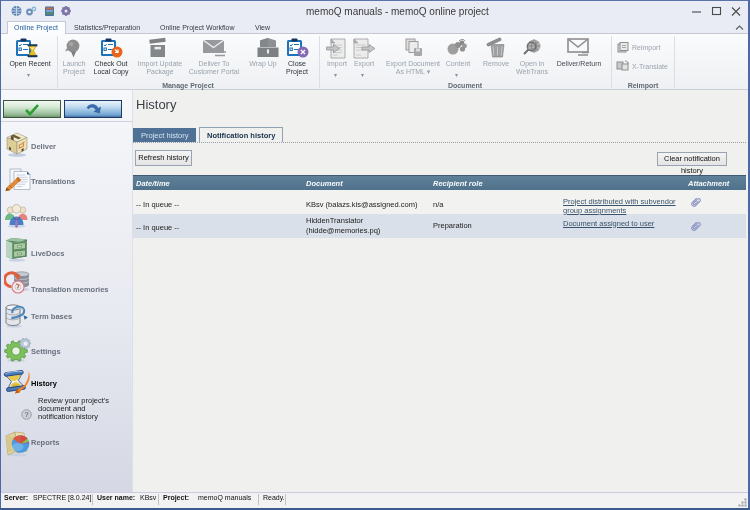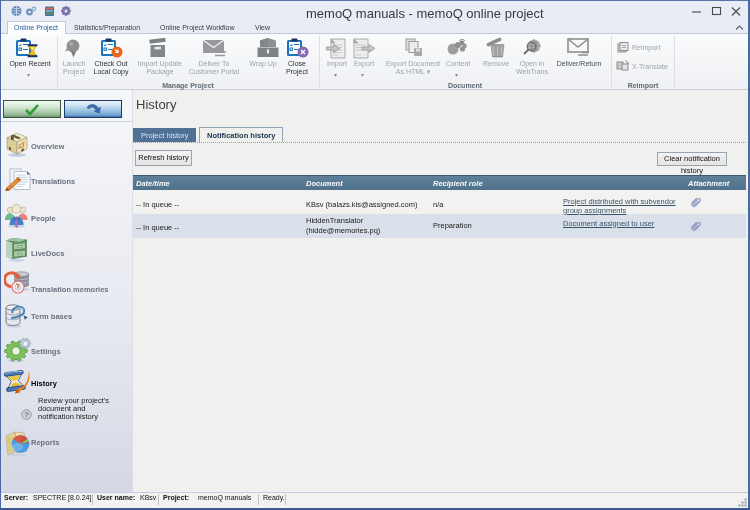--- a/index.html
+++ b/index.html
@@ -12,21 +12,21 @@
 .caret{position:absolute;font-size:6px;color:#8a9098}
 .snav{position:absolute;left:31px;font-size:7.5px;font-weight:bold;color:#68707d;white-space:nowrap}
 .cell{position:absolute;font-size:7.5px;color:#1c1c1c;white-space:nowrap}
 .hcell{position:absolute;font-size:7.5px;font-weight:bold;font-style:italic;color:#f6fafc;white-space:nowrap}
 .lnk{position:absolute;font-size:7.5px;color:#38536b;text-decoration:underline;white-space:nowrap}
 .btn{position:absolute;background:linear-gradient(#f4f4f4,#e4e4e4);border:1px solid #97a5b2;font-size:7.5px;color:#111;text-align:center;box-sizing:border-box}
 </style></head>
 <body>
 
 <div class="abs" style="left:0;top:0;width:750px;height:21px;background:#e9ecf4;border-top:1px solid #5a74a8;box-sizing:border-box"></div>
-<div class="abs" style="left:306px;top:6px;font-size:13px;color:#3a3a3a">memoQ manuals - memoQ online project</div>
+<div class="abs" style="left:306px;top:6px;font-size:10px;color:#3a3a3a">memoQ manuals - memoQ online project</div>
 
 <svg class="abs" style="left:10px;top:5px" width="66" height="12" viewBox="0 0 66 12">
  <circle cx="6.5" cy="6" r="5" fill="#5b82b4"></circle>
     <path d="M1.5 6h10M6.5 1v10M3 3a6.5 6.5 0 0 0 7 0M3 9a6.5 6.5 0 0 1 7 0" stroke="#d8e4f0" stroke-width=".8" fill="none"></path>
  <circle cx="19.5" cy="7" r="3.4" fill="#6d8fba"></circle>
     <circle cx="24" cy="4" r="2.4" fill="#8fb6d8"></circle>
     <circle cx="19.5" cy="7" r="1.3" fill="#eef4fa"></circle>
     <circle cx="24" cy="4" r=".9" fill="#eef4fa"></circle>
  <rect x="35" y="1.5" width="9" height="9.5" rx="1" fill="#46709f"></rect>
     <rect x="36" y="2.5" width="7" height="2" fill="#c96a52"></rect>
@@ -218,21 +218,21 @@
 <path d="M3 7.5L13 12v12L3 19z" fill="#dccf96" stroke="#9a927e" stroke-width=".6"></path>
 <path d="M23 7.5L13 12v12l10-5z" fill="#ece0b2" stroke="#9a927e" stroke-width=".6"></path>
 <path d="M6.8 5.8l2.8-1.2 7.6 3.4-2.9 1.3z" fill="#6b5a36"></path>
 <path d="M6.8 5.8l2.9 1.3-.1 3.4-2.8-1.5z" fill="#5a4a2c"></path>
 <path d="M5 16.8l2 .9v2.6l-2-.9zM17.5 19.2l2.2-1.1v2.6l-2.2 1.1z" fill="#5f4f33"></path>
 <g stroke="#d08540" stroke-width="1" fill="none">
       <path d="M15.3 14.8l4.2-1.4v3l-4.2 1.4z"></path>
       <path d="M14.6 18.3l2.6-.9M18.6 12.6l2-.7"></path>
     </g>
 </svg>
-<div class="snav" style="top:142px">Overview</div>
+<div class="snav" style="top:142px">Deliver</div>
 <svg class="abs" style="left:4px;top:167px" width="27" height="26" viewBox="0 0 27 26">
 <rect x="6" y="2" width="11" height="15" fill="#f4f7fa" stroke="#9aa4b8" stroke-width=".7"></rect>
 <path d="M10 4.5h13l3 3v15H10z" fill="#fbfcfe" stroke="#9aa4b8" stroke-width=".7"></path>
 <path d="M23 4.5l3 3h-3z" fill="#3a5a96"></path>
 <path d="M12.5 8h9M12.5 10.3h11M12.5 12.6h11M12.5 14.9h11M12.5 17.2h9M12.5 19.5h6" stroke="#b9c4d4" stroke-width=".8"></path>
 <path d="M14 10L3 20l-1.5 4 4.5-.8L17 13z" fill="#e08a3c"></path>
 <path d="M14 10l3 3-2 2-3-3z" fill="#c96e22"></path>
 <path d="M1.5 24l4.5-.8-3.6-2.8z" fill="#8a5a1e"></path>
 <path d="M5 18l3 3" stroke="#b06018" stroke-width=".7"></path>
 </svg>
@@ -243,21 +243,21 @@
 <path d="M1.5 19c0-4 2-6.2 4.8-6.2s4.8 2.2 4.8 6.2z" fill="#6fbc8a"></path>
 <path d="M1.5 19c0-4 2-6.2 4.8-6.2" fill="none" stroke="#4a9a66" stroke-width=".7"></path>
 <circle cx="18.7" cy="9" r="3.1" fill="#ece2cc" stroke="#b8a88c" stroke-width=".6"></circle>
 <path d="M13.9 19c0-4 2-6.2 4.8-6.2s4.8 2.2 4.8 6.2z" fill="#e8837c"></path>
 <circle cx="12.5" cy="7.8" r="4.3" fill="#f2ead8" stroke="#b8a88c" stroke-width=".7"></circle>
 <path d="M5.5 24c0-5.5 3-8.5 7-8.5s7 3 7 8.5z" fill="#4a7fc8"></path>
 <path d="M9 16.5l3.5 3 3.5-3" fill="none" stroke="#2f5f9e" stroke-width="1"></path>
 <path d="M11.7 19l1.6 0 .7 6.5-1.5 1.5-1.5-1.5z" fill="#9a7ab8"></path>
 <path d="M12.5 15.8l-1.5 1.7 1.5 1.7 1.5-1.7z" fill="#8a68aa"></path>
 </svg>
-<div class="snav" style="top:213.5px">People</div>
+<div class="snav" style="top:213.5px">Refresh</div>
 <svg class="abs" style="left:4px;top:236px" width="25" height="26" viewBox="0 0 25 26">
 <ellipse cx="13" cy="24.3" rx="8.5" ry="1.5" fill="#c8d2e2"></ellipse>
 <path d="M2 4.5L8 2l15 1.5v17L8 23l-6-2.5z" fill="#4f7a58"></path>
 <path d="M2 4.5L8 2l15 1.5L16 6z" fill="#9cc4a2"></path>
 <path d="M2 4.5L8 6.5V23l-6-2.5z" fill="#b8d4c0"></path>
 <path d="M8 6.5L23 5v15L8 23z" fill="#6f9e78"></path>
 <path d="M9.5 7.7l12-1.1v6l-12 1.3z" fill="#a9cc9e" stroke="#3f6a48" stroke-width=".6"></path>
 <path d="M9.5 15.2l12-1.2v6l-12 1.3z" fill="#a9cc9e" stroke="#3f6a48" stroke-width=".6"></path>
 <path d="M13.5 9.8l4-.4v1.6l-4 .4z" fill="#f0f4f0" stroke="#3f6a48" stroke-width=".5"></path>
 <path d="M13.5 17.3l4-.4v1.6l-4 .4z" fill="#f0f4f0" stroke="#3f6a48" stroke-width=".5"></path>

